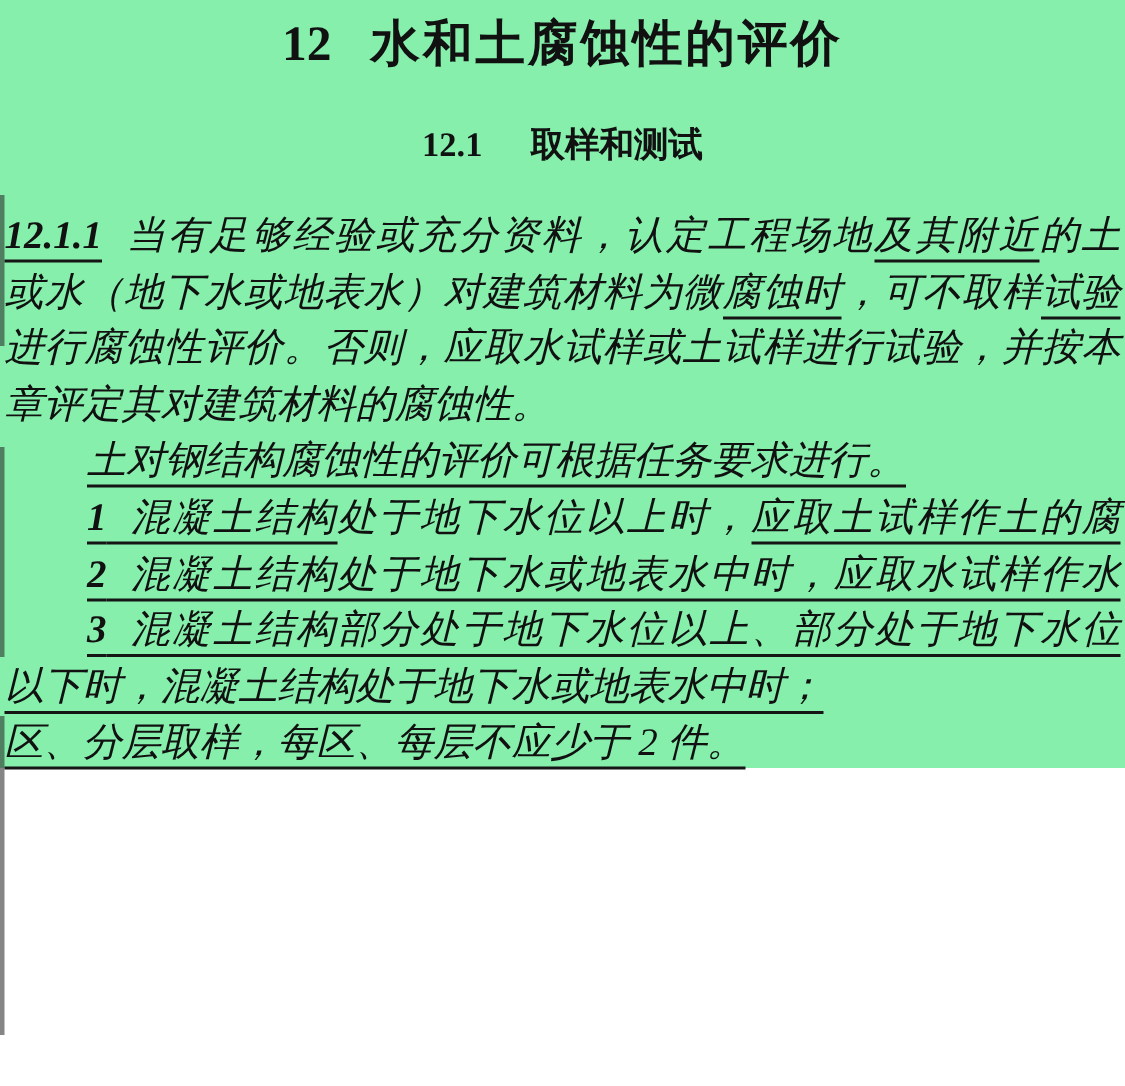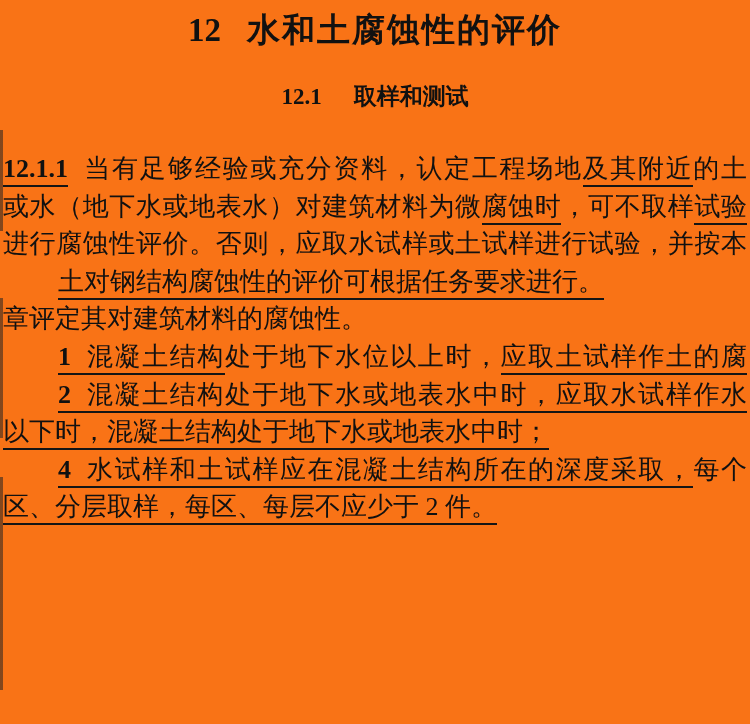--- a/index.html
+++ b/index.html
@@ -9,24 +9,24 @@
   }
   body {
     width: 750px;
     height: 724px;
     overflow: hidden;
     color: #111111;
     font-family: "Liberation Serif", "DejaVu Serif", serif;
   }
   .page {
     width: 750px;
-    height: 724px;
+    height: 512px;
     box-sizing: border-box;
     padding: 4px 3px 0 3px;
-    background: #f97316;
+    background: #86efac;
     position: relative;
   }
   
   .scan-edge {
     position: absolute;
     left: 0; top: 130px;
     width: 3px; height: 560px;
     background: linear-gradient(#222 0 18%, transparent 18% 30%, #222 30% 55%, transparent 55% 62%, #222 62% 100%);
     opacity: .55;
   }
@@ -43,23 +43,24 @@
   .section-heading {
     margin: 30px 0 0 0;
     text-align: center;
     font-size: 23px;
     line-height: 30px;
     font-weight: 700;
     white-space: pre;
   }
   .section-heading .num { margin-right: 32px; }
   .doc-body {
-    margin-top: 38px;
+    margin-top: 26px;
     font-size: 26px;
     line-height: 37.6px;
+    font-style: italic;
   }
   .line {
     white-space: pre-wrap;
     text-align: left;
   }
   .line.justify {
     text-align: justify;
     text-align-last: justify;
   }
   .line.indent { padding-left: 55px; }
@@ -76,21 +77,21 @@
   <div class="scan-edge"></div>
 
   <h1 class="chapter-heading"><span class="num">12</span><span>水和土腐蚀性的评价</span></h1>
 
   <h2 class="section-heading"><span class="num">12.1</span><span>取样和测试</span></h2>
 
   <div class="doc-body">
       <div class="line justify"><span class="seg u b">12.1.1</span><span class="seg">  当有足够经验或充分资料，认定工程场地</span><span class="seg u">及其附近</span><span class="seg">的土</span></div>
       <div class="line justify"><span class="seg">或水（地下水或地表水）对建筑材料为微</span><span class="seg u">腐蚀时</span><span class="seg">，可不取样</span><span class="seg u">试验</span></div>
       <div class="line justify"><span class="seg">进行腐蚀性评价。否则，应取水试样或土试样进行试验，并按本</span></div>
+      <div class="line"><span class="seg">章评定其对建筑材料的腐蚀性。</span></div>
       <div class="line indent"><span class="seg u">土对钢结构腐蚀性的评价可根据任务要求进行。</span></div>
-      <div class="line"><span class="seg">章评定其对建筑材料的腐蚀性。</span></div>
       <div class="line indent justify"><span class="seg u b">1</span><span class="seg u">  混凝土结构</span><span class="seg">处于地下水位以上时，</span><span class="seg u">应取土试样作土的腐</span></div>
       <div class="line indent justify"><span class="seg u b">2</span><span class="seg u">  混凝土结构处于地下水或地表水中时，应取水试样作水</span></div>
+      <div class="line indent justify"><span class="seg u b">3</span><span class="seg u">  混凝土结构部分处于地下水位以上、部分处于地下水位</span></div>
       <div class="line"><span class="seg u">以下时，混凝土结构处于地下水或地表水中时；</span></div>
-      <div class="line indent justify"><span class="seg u b">4</span><span class="seg u">  水试样和土试样应在混凝土结构所在的深度采取，</span><span class="seg">每个</span></div>
       <div class="line"><span class="seg u">区、分层取样，每区、每层不应少于 2 件。</span></div>
     </div>
 </div>
 
 </body></html>

